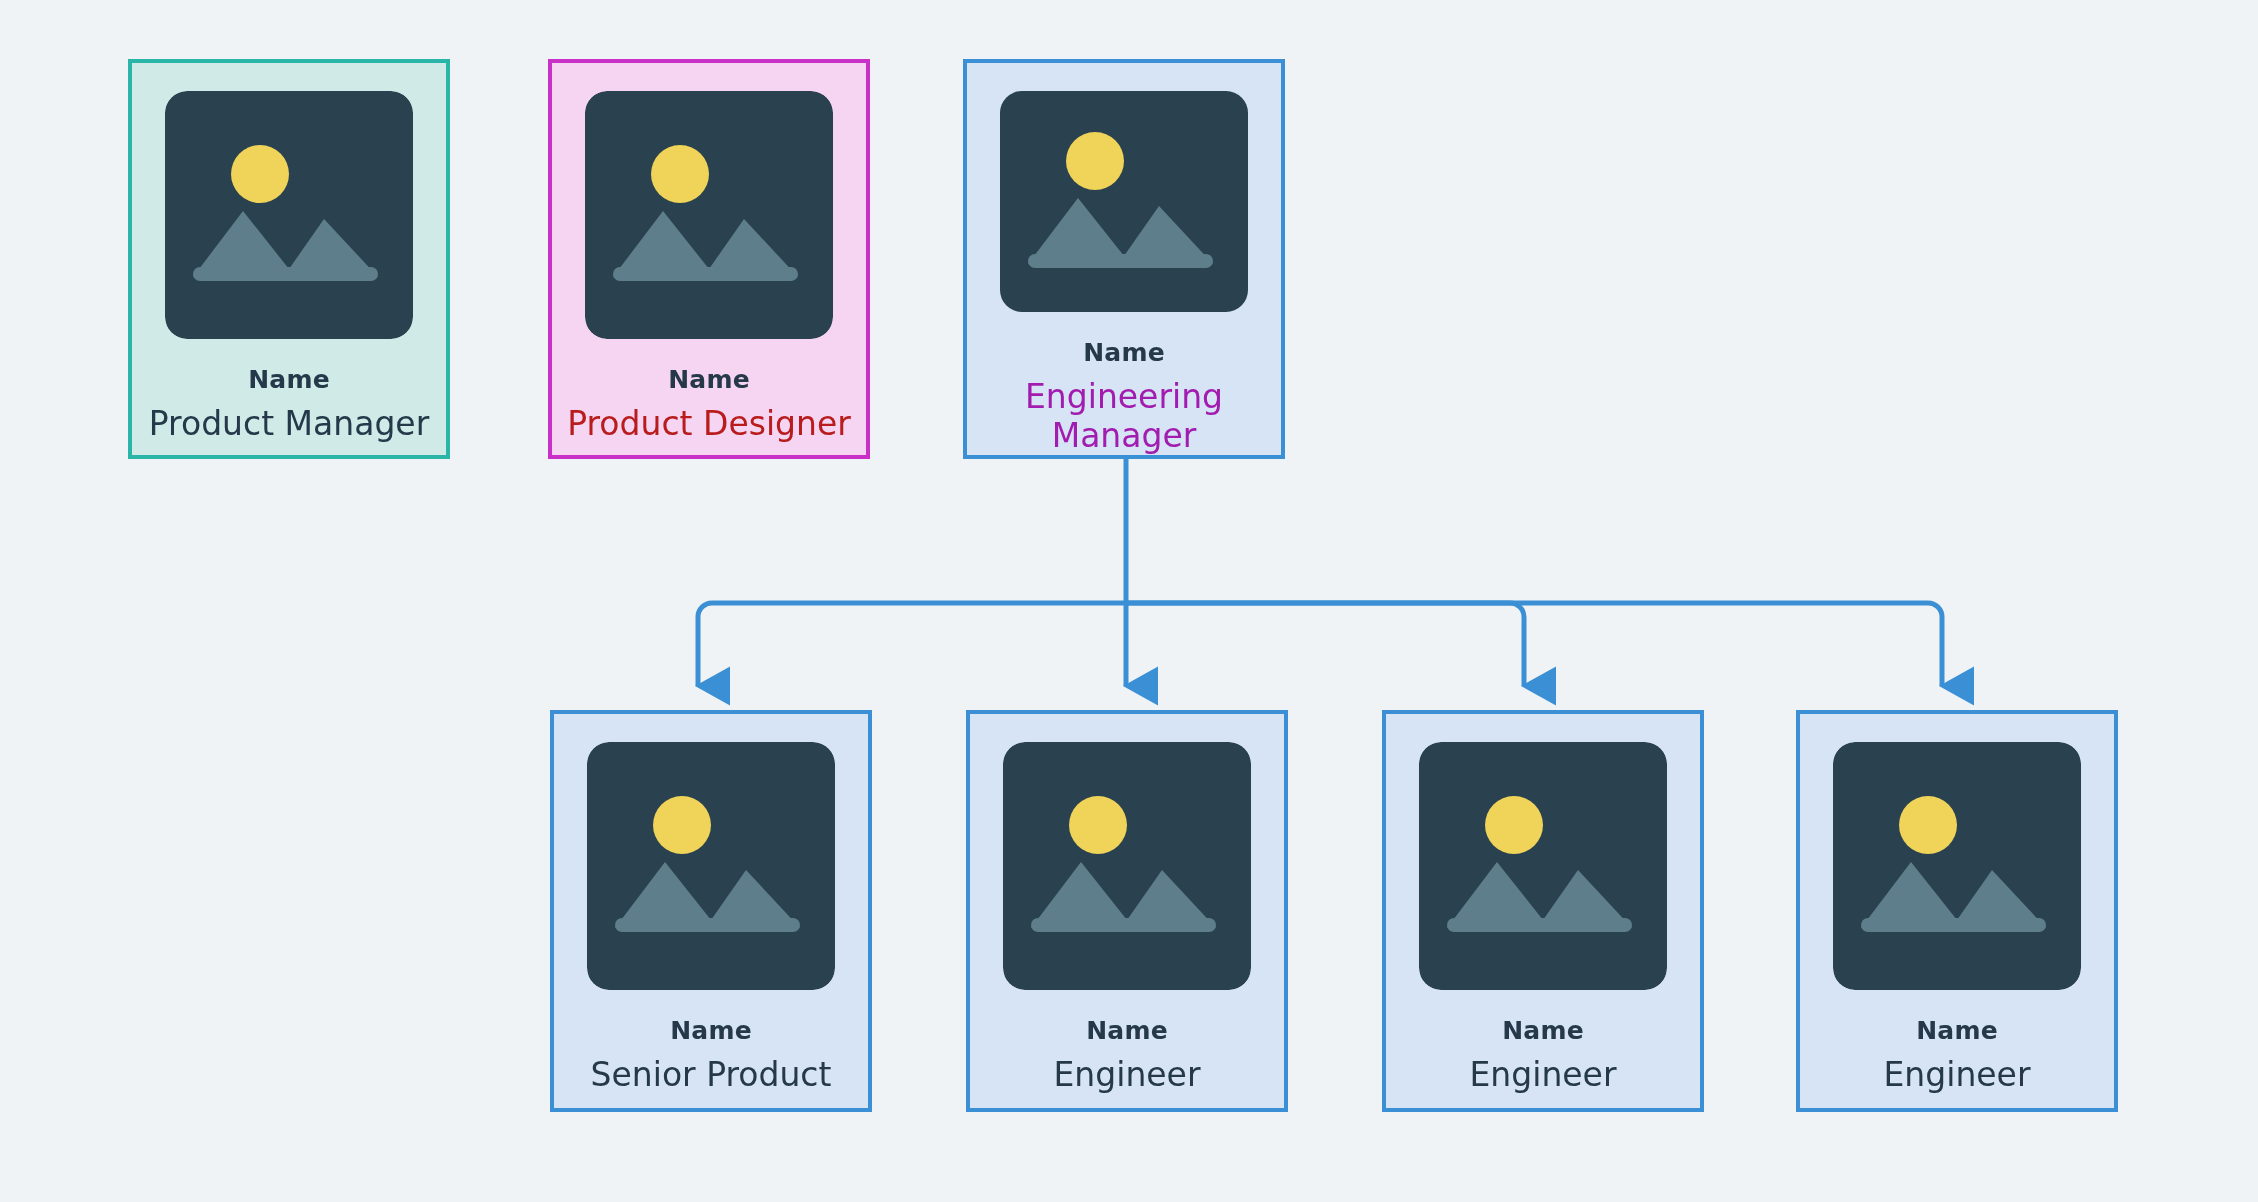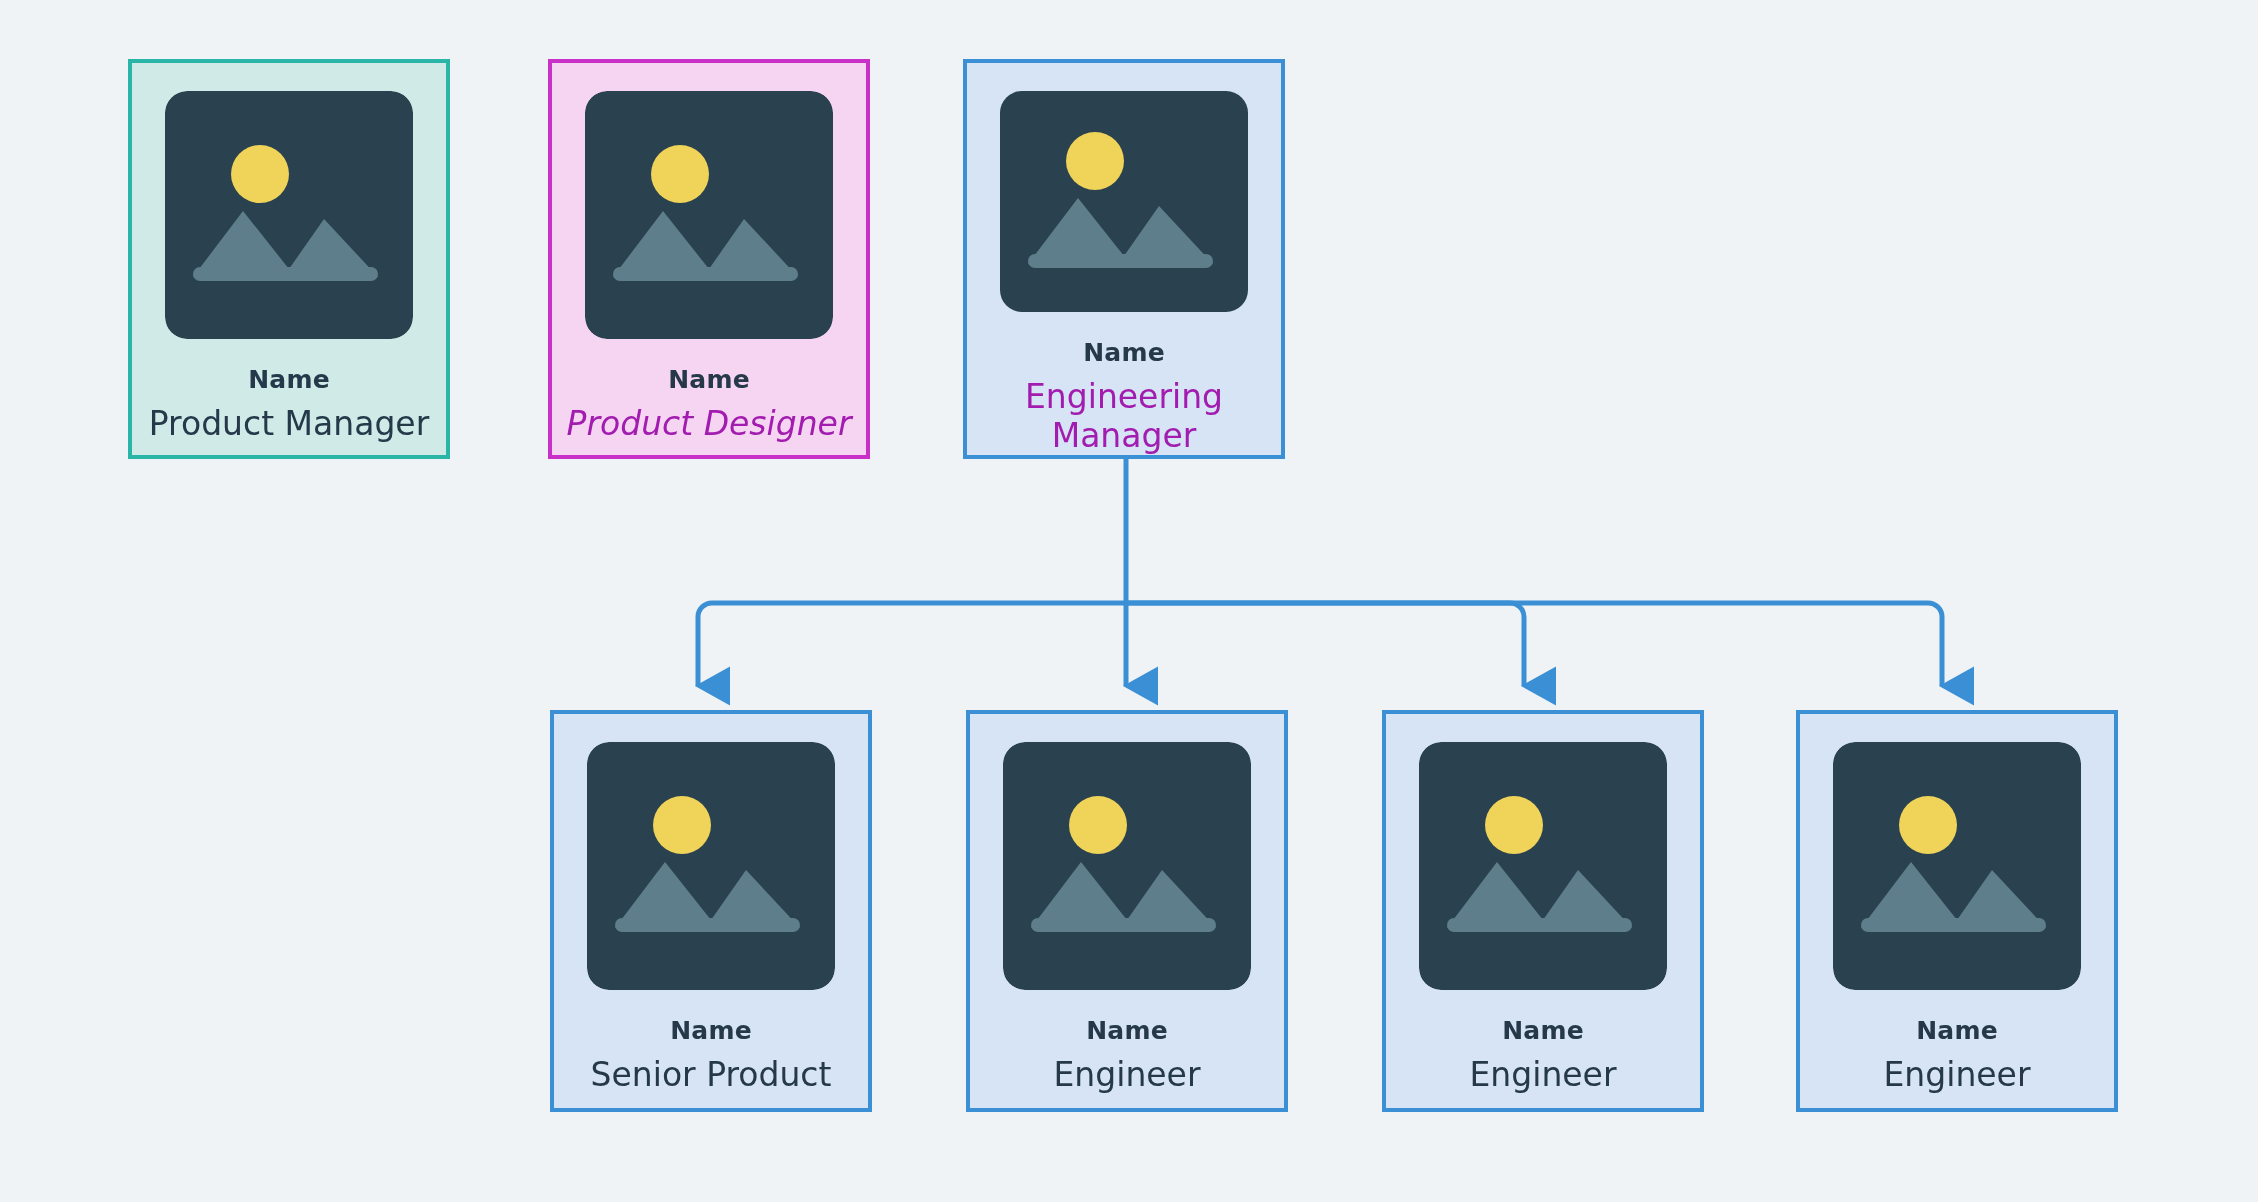--- a/index.html
+++ b/index.html
@@ -81,21 +81,21 @@
     <div class="thumb" style="margin-top: 28px; width: 248px; height: 248px;">
       <svg width="248" height="248" viewBox="0 0 248 248">
         <rect width="248" height="248" rx="22" fill="#2A4250"></rect>
         <circle cx="95" cy="83" r="29" fill="#F0D45A"></circle>
         <path d="M 28 186 L 78 120 L 124 178 L 159 128 L 213 186 Z" fill="#5E7E8C"></path>
         <rect x="28" y="176" width="185" height="14" rx="7" fill="#5E7E8C"></rect>
       </svg>
     </div>
     <div class="labels" style="margin-top: 26px;">
       <div class="person-name" style="color: rgb(37, 57, 74);">Name</div>
-      <div class="person-role" style="color: #a21caf; font-style: italic;">Product Designer</div>
+      <div class="person-role" style="color: #b91c1c;">Product Designer</div>
     </div>
   </div>
 
   <div class="card" style="left: 963px; top: 59px; width: 322px; height: 400px; background: rgb(214, 228, 245); border-color: rgb(59, 143, 212); border-width: 4px;">
     <div class="thumb" style="margin-top: 28px; width: 248px; height: 248px;">
       <svg width="248" height="248" viewBox="0 0 248 248">
         <rect width="248" height="248" rx="22" fill="#2A4250"></rect>
         <circle cx="95" cy="83" r="29" fill="#F0D45A"></circle>
         <path d="M 28 186 L 78 120 L 124 178 L 159 128 L 213 186 Z" fill="#5E7E8C"></path>
         <rect x="28" y="176" width="185" height="14" rx="7" fill="#5E7E8C"></rect>

